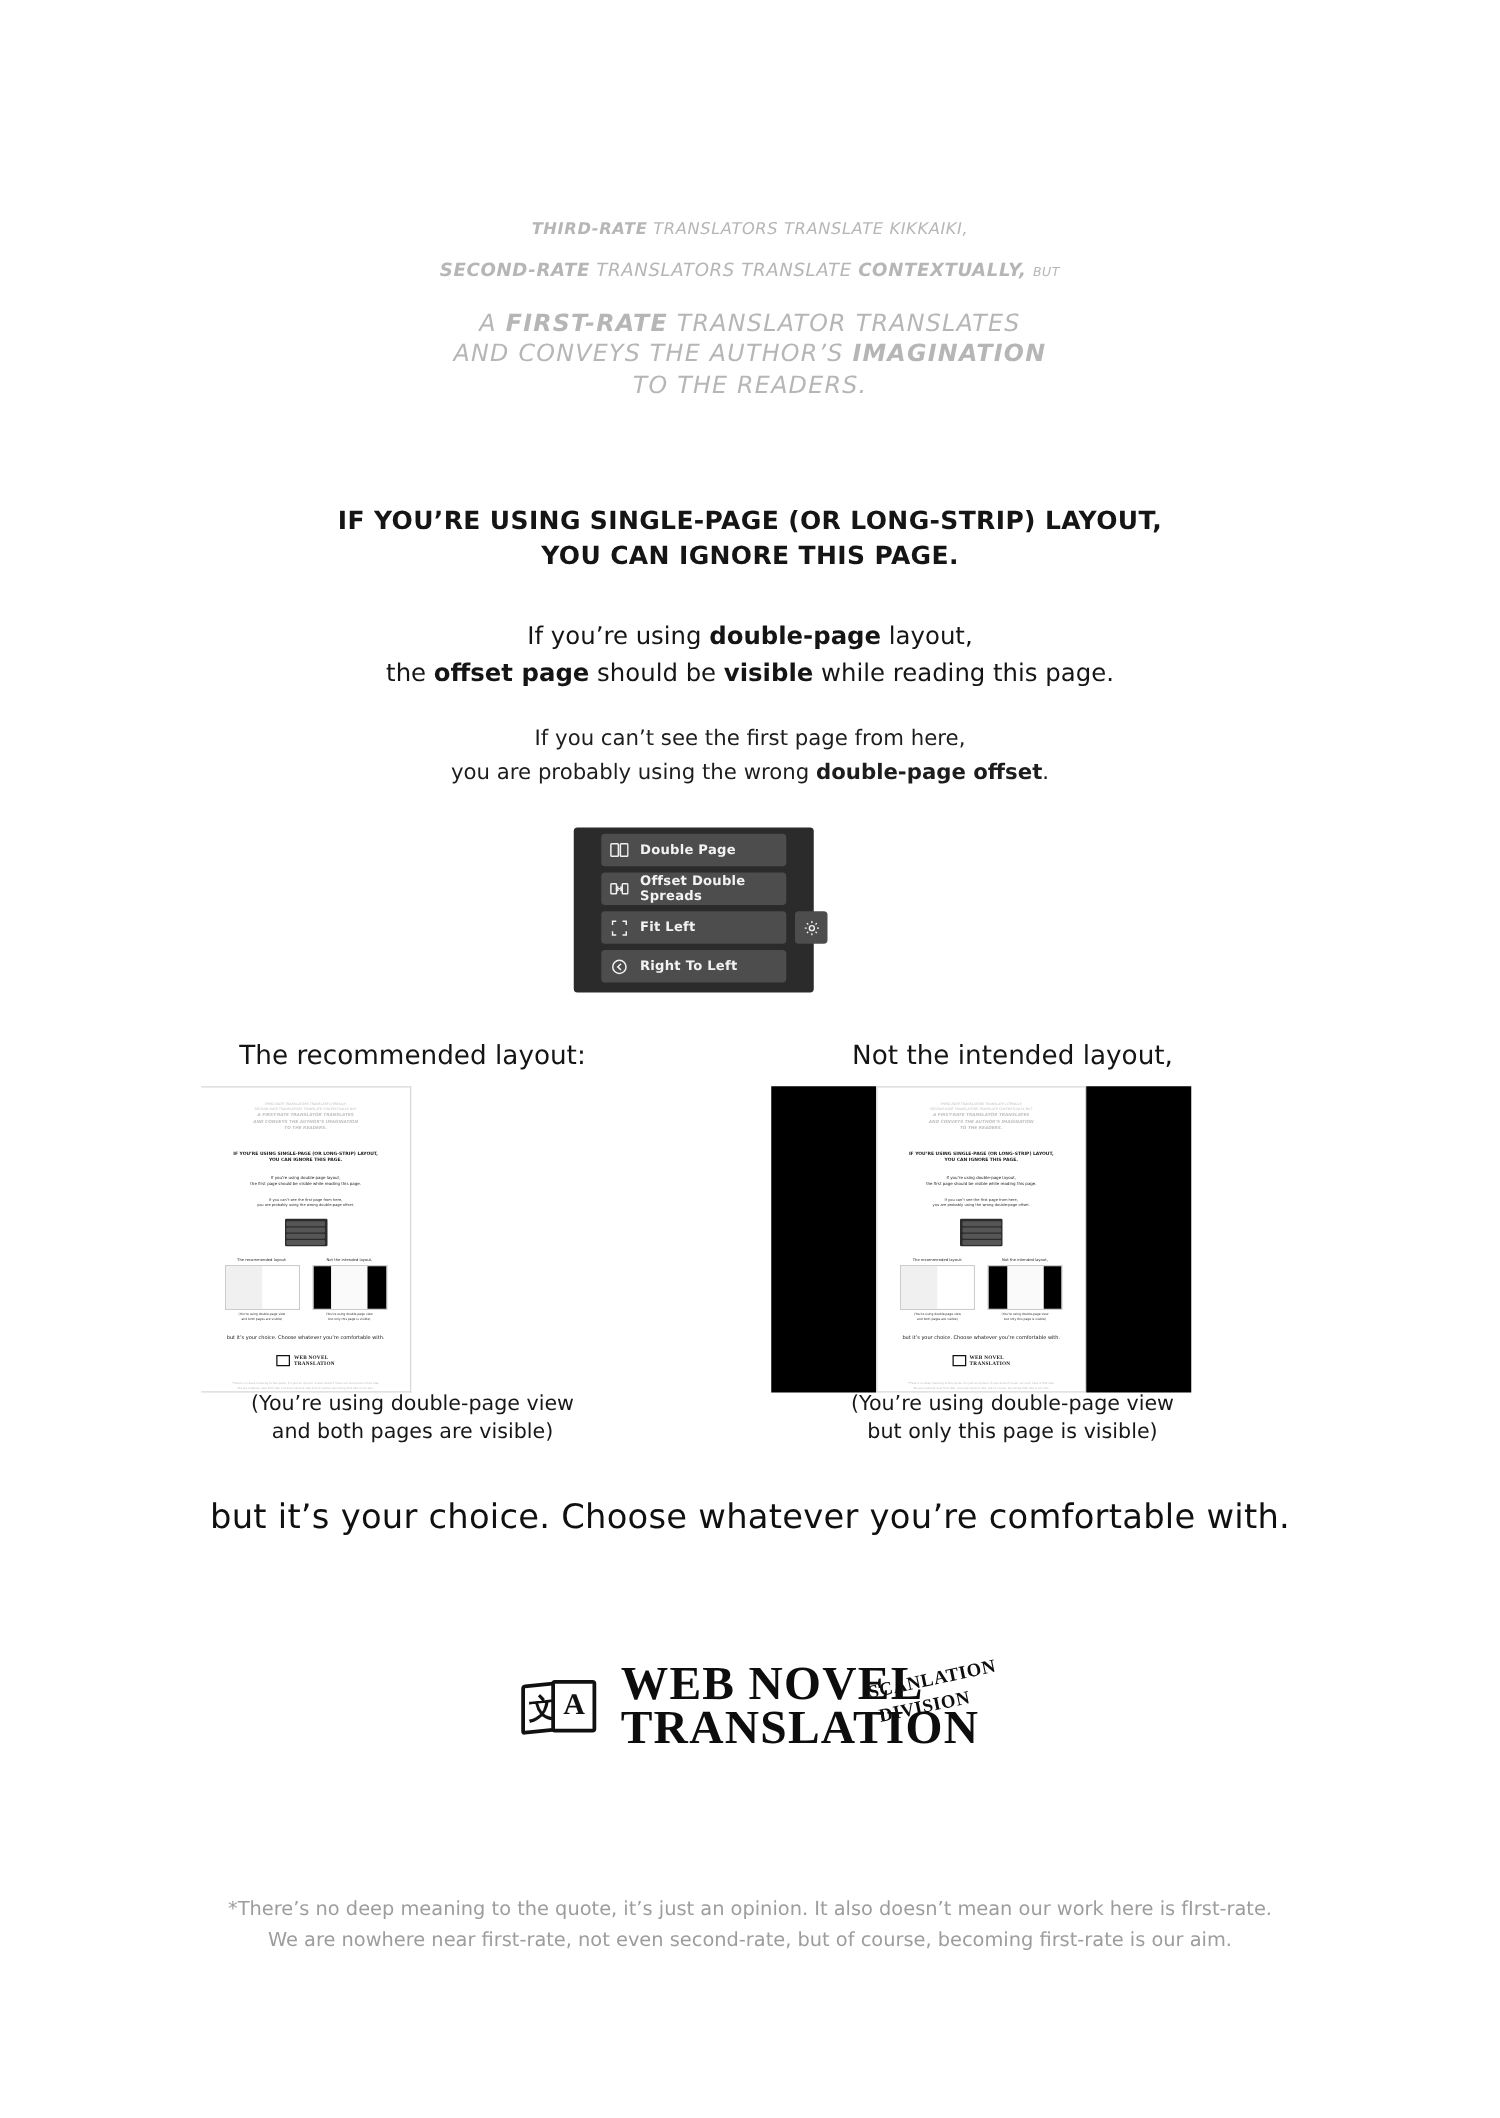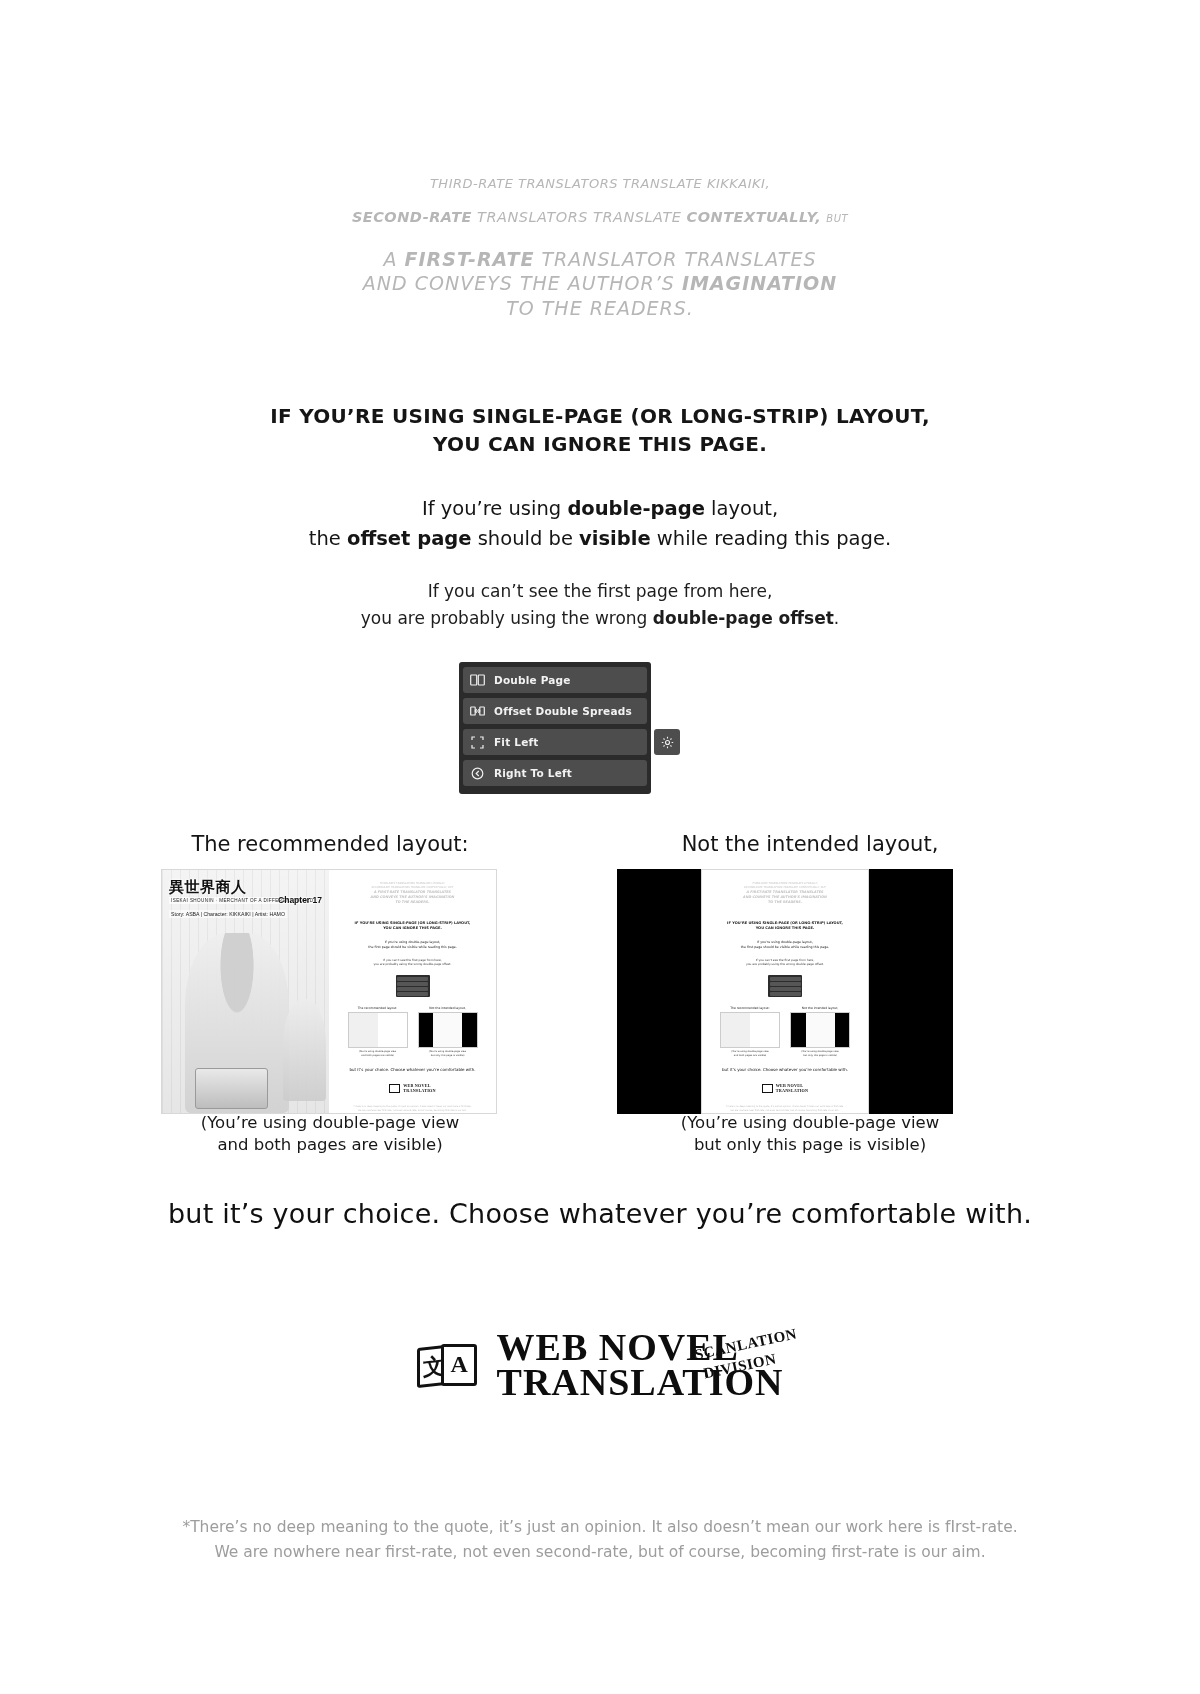--- a/index.html
+++ b/index.html
@@ -26,21 +26,21 @@
     color: #b6b6b6;
     font-style: italic;
     font-family: "DejaVu Sans", sans-serif;
     letter-spacing: 0.5px;
   }
   .quote .line1 {
     font-size: 13px;
     font-weight: 400;
     margin-bottom: 18px;
   }
-  .quote .line1 b { font-weight: 400; }
+  .quote .line1 b { font-weight: 700; }
   .quote .line2 {
     font-size: 14.5px;
     font-weight: 400;
     margin-bottom: 22px;
   }
   .quote .line2 b { font-weight: 700; }
   .quote .line2 .small { font-size: 10px; }
   .quote .line3 {
     font-size: 19px;
     font-weight: 400;
@@ -92,21 +92,21 @@
 
   
   .popup {
     position: absolute;
     top: 662px;
     left: 459px;
     width: 192px;
     height: 132px;
     background: #2b2b2b;
     border-radius: 3px;
-    padding: 5px 4px;
+    padding: 5px 22px;
     box-sizing: border-box;
   }
   .popup-row {
     display: flex;
     align-items: center;
     height: 26px;
     margin-bottom: 5px;
     background: #4d4d4d;
     border-radius: 3px;
     padding-left: 6px;
@@ -609,30 +609,20 @@
     </span>
     <span class="plabel">Right To Left</span>
   </div>
 </div>
 
 <div class="ex-heading ex-head-left">The recommended layout:</div>
 <div class="ex-heading ex-head-right">Not the intended layout,</div>
 
 <div class="spread spread-left">
 
-  <div class="panel panel-cover">
-    <div class="cover-bg"></div>
-    <div class="cover-figure"></div>
-    <div class="cover-side-figs"></div>
-    <div class="cover-pot"></div>
-    <div class="cover-title">異世界商人</div>
-    <div class="cover-sub">ISEKAI SHOUNIN · MERCHANT OF A DIFFERENT WORLD</div>
-    <div class="cover-chapter">Chapter 17</div>
-    <div class="cover-credits">Story: ASBA | Character: KIKKAIKI | Artist: HAMO</div>
-  </div>
 
   <div class="panel panel-mini">
     <div class="mini">
       <div class="m-quote">
         <div>THIRD-RATE TRANSLATORS TRANSLATE LITERALLY,</div>
         <div>SECOND-RATE TRANSLATORS TRANSLATE CONTEXTUALLY, BUT</div>
         <div class="big">A FIRST-RATE TRANSLATOR TRANSLATES</div>
         <div class="big">AND CONVEYS THE AUTHOR’S IMAGINATION</div>
         <div class="big">TO THE READERS.</div>
       </div>

